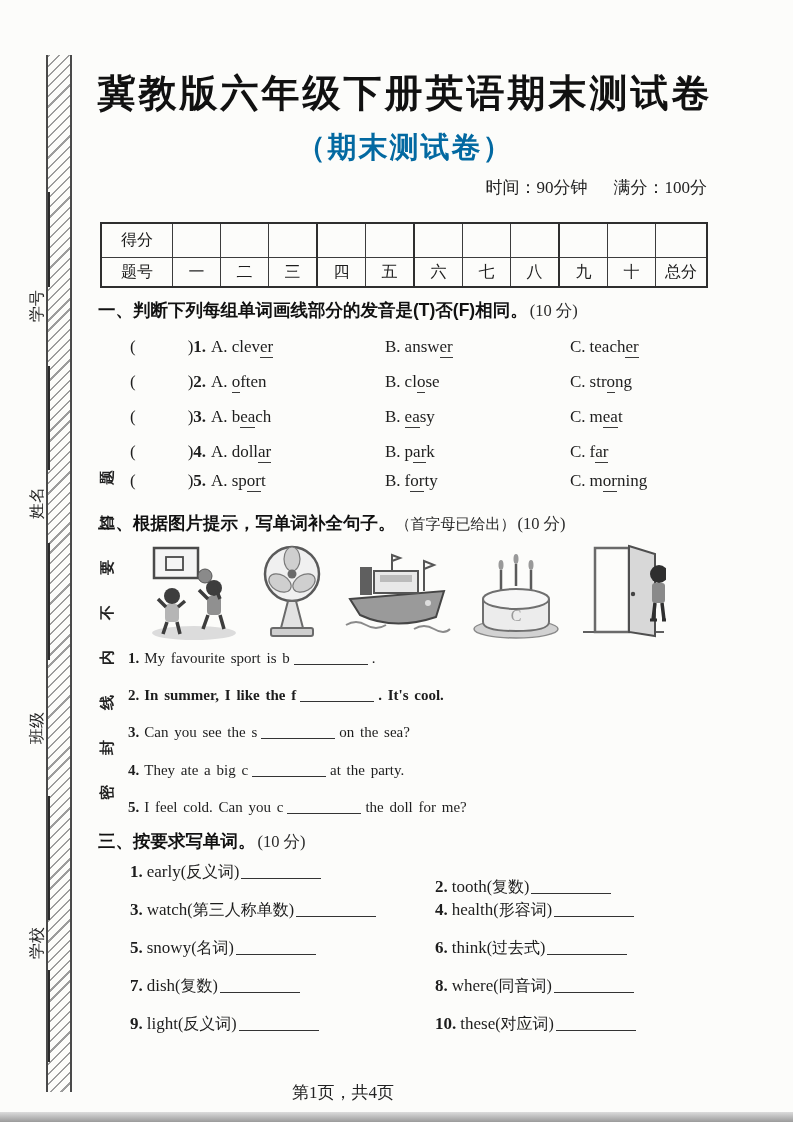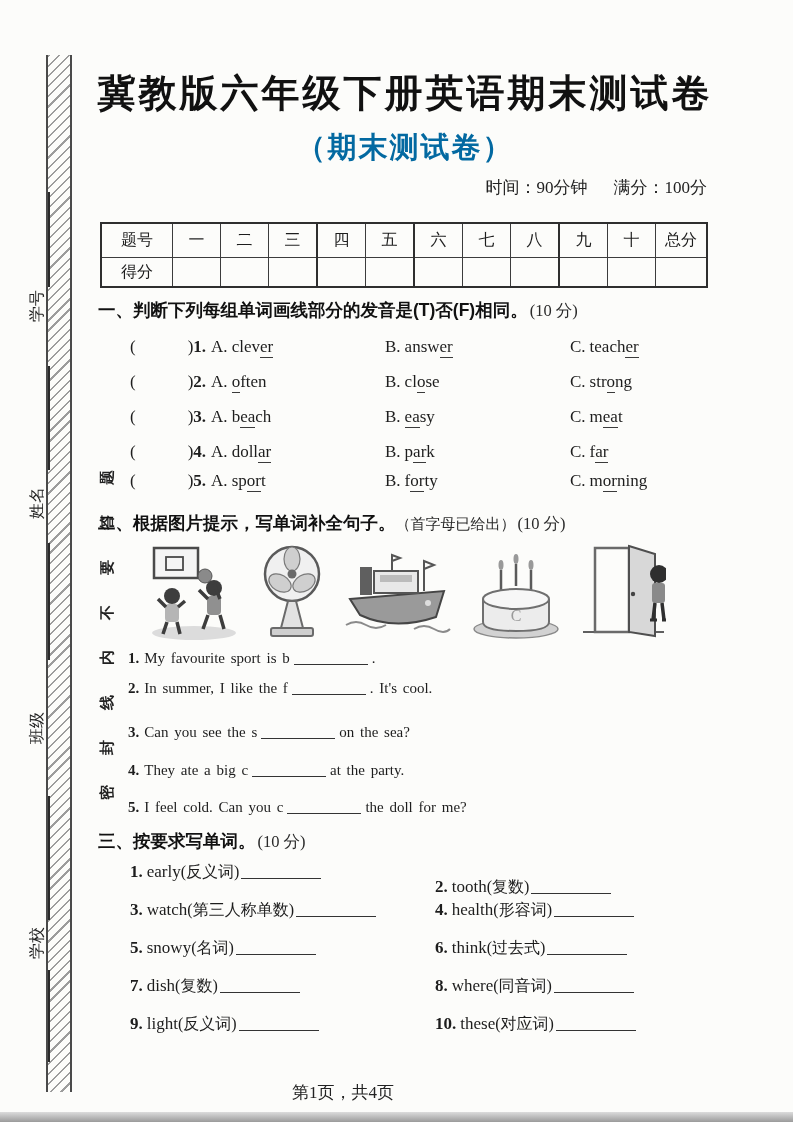--- a/index.html
+++ b/index.html
@@ -89,46 +89,46 @@
 
   <div class="title">冀教版六年级下册英语期末测试卷</div>
   <div class="subtitle">（期末测试卷）</div>
   <div class="meta">
     <span>时间：90分钟</span><span class="gap"></span><span>满分：100分</span>
   </div>
 
   <table class="score">
     <tbody>
         <tr>
+      <td>得分</td>
+      <td></td>
+      <td></td>
+      <td></td>
+      <td></td>
+      <td></td>
+      <td></td>
+      <td></td>
+      <td></td>
+      <td></td>
+      <td></td>
+      <td></td>
+    </tr>
+    <tr>
       <td>题号</td>
       <td>一</td>
       <td>二</td>
       <td>三</td>
       <td>四</td>
       <td>五</td>
       <td>六</td>
       <td>七</td>
       <td>八</td>
       <td>九</td>
       <td>十</td>
       <td>总分</td>
-    </tr>
-    <tr>
-      <td>得分</td>
-      <td></td>
-      <td></td>
-      <td></td>
-      <td></td>
-      <td></td>
-      <td></td>
-      <td></td>
-      <td></td>
-      <td></td>
-      <td></td>
-      <td></td>
     </tr>
   </tbody>
     </table>
 
   <div class="shead" style="top:298px;">
     <span class="hb">一、判断下列每组单词画线部分的发音是(T)否(F)相同。</span><span class="hp">(10 分)</span>
   </div>
   <div class="s1rows">
     <div class="s1row" style="top:6px;">
       <span class="c" style="left:35px;"><span><span>(</span><span class="bgap"></span><span>)</span></span><b class="num">1.</b><span class="optlabel">A.</span><span><span>clev</span><span class="ul">er</span><span></span></span></span>
@@ -219,21 +219,21 @@
       <circle cx="52" cy="52" r="2.2" fill="#444444"></circle>
       <circle cx="78" cy="32" r="9" fill="#2f2f2f"></circle>
       <rect x="71" y="41" width="13" height="20" rx="3" fill="#8a8a8a"></rect>
       <path d="M74 61 L72 78 M81 61 L83 78" stroke="#2f2f2f" stroke-width="3.5" fill="none"></path>
       <path d="M69 78 h7 M81 78 h7" stroke="#2f2f2f" stroke-width="3" fill="none"></path>
     </svg>
   </div>
 
   <div class="sents">
     <div class="sent" style="top:4px;"><b>1.</b><span>My favourite sport is b</span><span class="blank"></span><span>.</span></div>
-    <div class="sent" style="top:34px;"><b>2.</b><span>In summer, I like the f</span><span class="blank"></span><span>. It's cool.</span></div>
+    <div class="sent" style="top:41px;font-weight:bold;"><b>2.</b><span>In summer, I like the f</span><span class="blank"></span><span>. It's cool.</span></div>
     <div class="sent" style="top:78px;"><b>3.</b><span>Can you see the s</span><span class="blank"></span><span>on the sea?</span></div>
     <div class="sent" style="top:116px;"><b>4.</b><span>They ate a big c</span><span class="blank"></span><span>at the party.</span></div>
     <div class="sent" style="top:153px;"><b>5.</b><span>I feel cold. Can you c</span><span class="blank"></span><span>the doll for me?</span></div>
   </div>
 
   <div class="shead" style="top:829px;">
     <span class="hb">三、按要求写单词。</span><span class="hp">(10 分)</span>
   </div>
   <div class="s3grid">
     <div class="w3" style="left:0px;top:6px;"><b>1.</b><span>early</span><span class="note">(反义词)</span><span class="blank3"></span></div>

